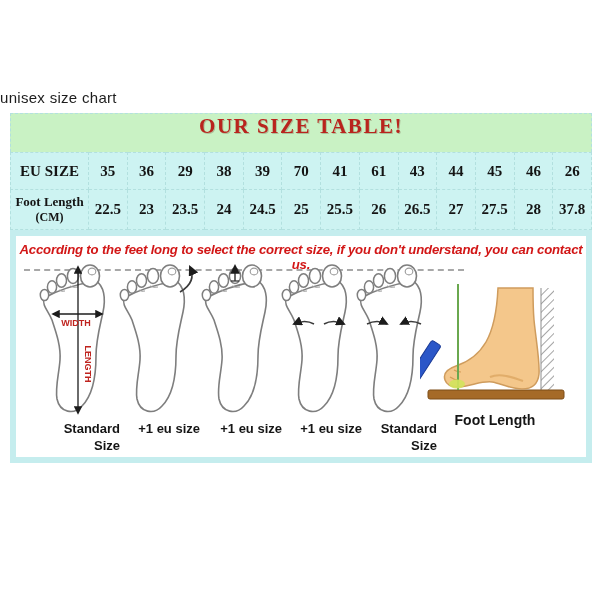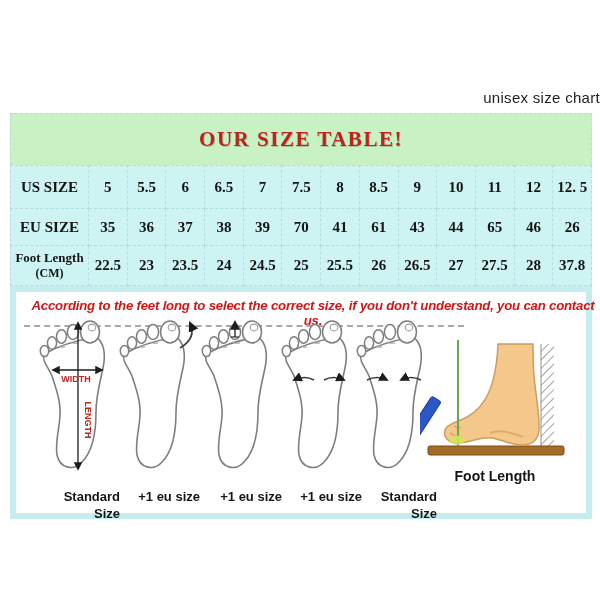--- a/index.html
+++ b/index.html
@@ -1,39 +1,39 @@
 <!DOCTYPE html>
 <html><head>
 <meta charset="utf-8">
 <style>
   html,body{margin:0;padding:0;background:#fff;}
   .page{position:relative;width:600px;height:600px;background:#ffffff;overflow:hidden;
         font-family:"Liberation Sans",sans-serif;}
-  .page-title{position:absolute;top:89px;left:0;width:100%;text-align:right;
+  .page-title{position:absolute;top:89px;left:0;width:100%;text-align:left;
         font-size:15px;color:#1d1d1d;letter-spacing:.3px;}
   .content{position:absolute;left:10px;top:113px;width:582px;}
-  .green-header{height:52px;background:#c9f2c4;border:1px dashed #b2e0df;border-bottom:none;
-        display:flex;align-items:center;justify-content:center;box-sizing:border-box;}
+  .green-header{height:39px;background:#c9f2c4;border:1px dashed #b2e0df;border-bottom:none;
+        display:flex;justify-content:center;box-sizing:border-box;}
   .green-header .hdr-text{font-family:"Liberation Serif",serif;font-weight:bold;
         font-size:21px;color:#b9241d;letter-spacing:1.5px;text-shadow:1px 1px 0 rgba(90,40,20,.25);}
   table.size-table{width:582px;border-collapse:collapse;table-layout:fixed;background:#cdf3f2;}
   table.size-table td{border:1px dashed #b2e0df;text-align:center;vertical-align:middle;
         font-family:"Liberation Serif",serif;font-weight:bold;font-size:15px;color:#141414;padding:0;}
   col.c-label{width:78px;}
   tr.r-us td{height:42px;} tr.r-eu td{height:36px;} tr.r-fl td{height:39px;}
   td.label-cell{color:#bf241f;font-size:17px;}
   tr.r-fl td.label-cell .l1{font-size:13px;} tr.r-fl td.label-cell .l2{font-size:12px;font-weight:bold;}
   td.sans{font-family:"Liberation Sans",sans-serif;font-weight:400;font-size:13.5px;color:#2b2b2b;}
   .diagram-box{position:relative;margin-top:0;width:570px;height:221px;background:#ffffff;
         border:6px solid #c5edee;}
   .notice{position:absolute;top:6px;left:0;width:100%;text-align:center;
-        font-size:13.2px;font-weight:bold;font-style:italic;color:#d21616;letter-spacing:-.2px;padding-left:12px;}
+        font-size:13.2px;font-weight:bold;font-style:italic;color:#d21616;letter-spacing:-.2px;}
   .toe-line{position:absolute;top:33px;left:8px;width:440px;border-top:2px dashed #a8a8a8;}
   .foot{position:absolute;top:28px;width:90px;text-align:right;}
-  .foot .foot-label{margin-top:17px;font-size:13px;font-weight:bold;color:#151515;line-height:1.3;}
+  .foot .foot-label{margin-top:5px;font-size:13px;font-weight:bold;color:#151515;line-height:1.3;}
   .foot .foot-label span{display:block;}
   .sideview{position:absolute;left:404px;top:44px;width:150px;text-align:center;}
   .sideview .foot-label{margin-top:4px;font-size:14px;font-weight:bold;color:#151515;}
   .svg-note{display:block;}
 </style>
 </head>
 <body>
 
 <div class="page">
 
@@ -44,53 +44,35 @@
     <div class="green-header">
       <span class="hdr-text">OUR SIZE TABLE!</span>
     </div>
 
     <table class="size-table">
       <colgroup>
           <col class="c-label">
           <col span="13">
         </colgroup>
       <tbody>
-        <tr class="r-us">
-          <td class="label-cell">
-            <div class="l1">US SIZE</div>
-          </td>
-        <td>5</td>
-            <td>5.5</td>
-            <td>6</td>
-            <td>6.5</td>
-            <td>7</td>
-            <td>7.5</td>
-            <td>8</td>
-            <td>8.5</td>
-            <td>9</td>
-            <td class="sans">10</td>
-            <td class="sans">11</td>
-            <td class="sans">12</td>
-            <td class="sans">12. 5</td>
-          </tr>
         <tr class="r-eu">
           <td class="label-cell">
             <div class="l1">EU SIZE</div>
           </td>
         <td>35</td>
             <td>36</td>
-            <td>37</td>
+            <td>29</td>
             <td>38</td>
             <td>39</td>
             <td>70</td>
             <td>41</td>
             <td>61</td>
             <td>43</td>
             <td>44</td>
-            <td>65</td>
+            <td>45</td>
             <td>46</td>
             <td>26</td>
           </tr>
         <tr class="r-fl">
           <td class="label-cell">
             <div class="l1">Foot Length</div>
             <div class="l2">(CM)</div>
           </td>
         <td>22.5</td>
             <td>23</td>

